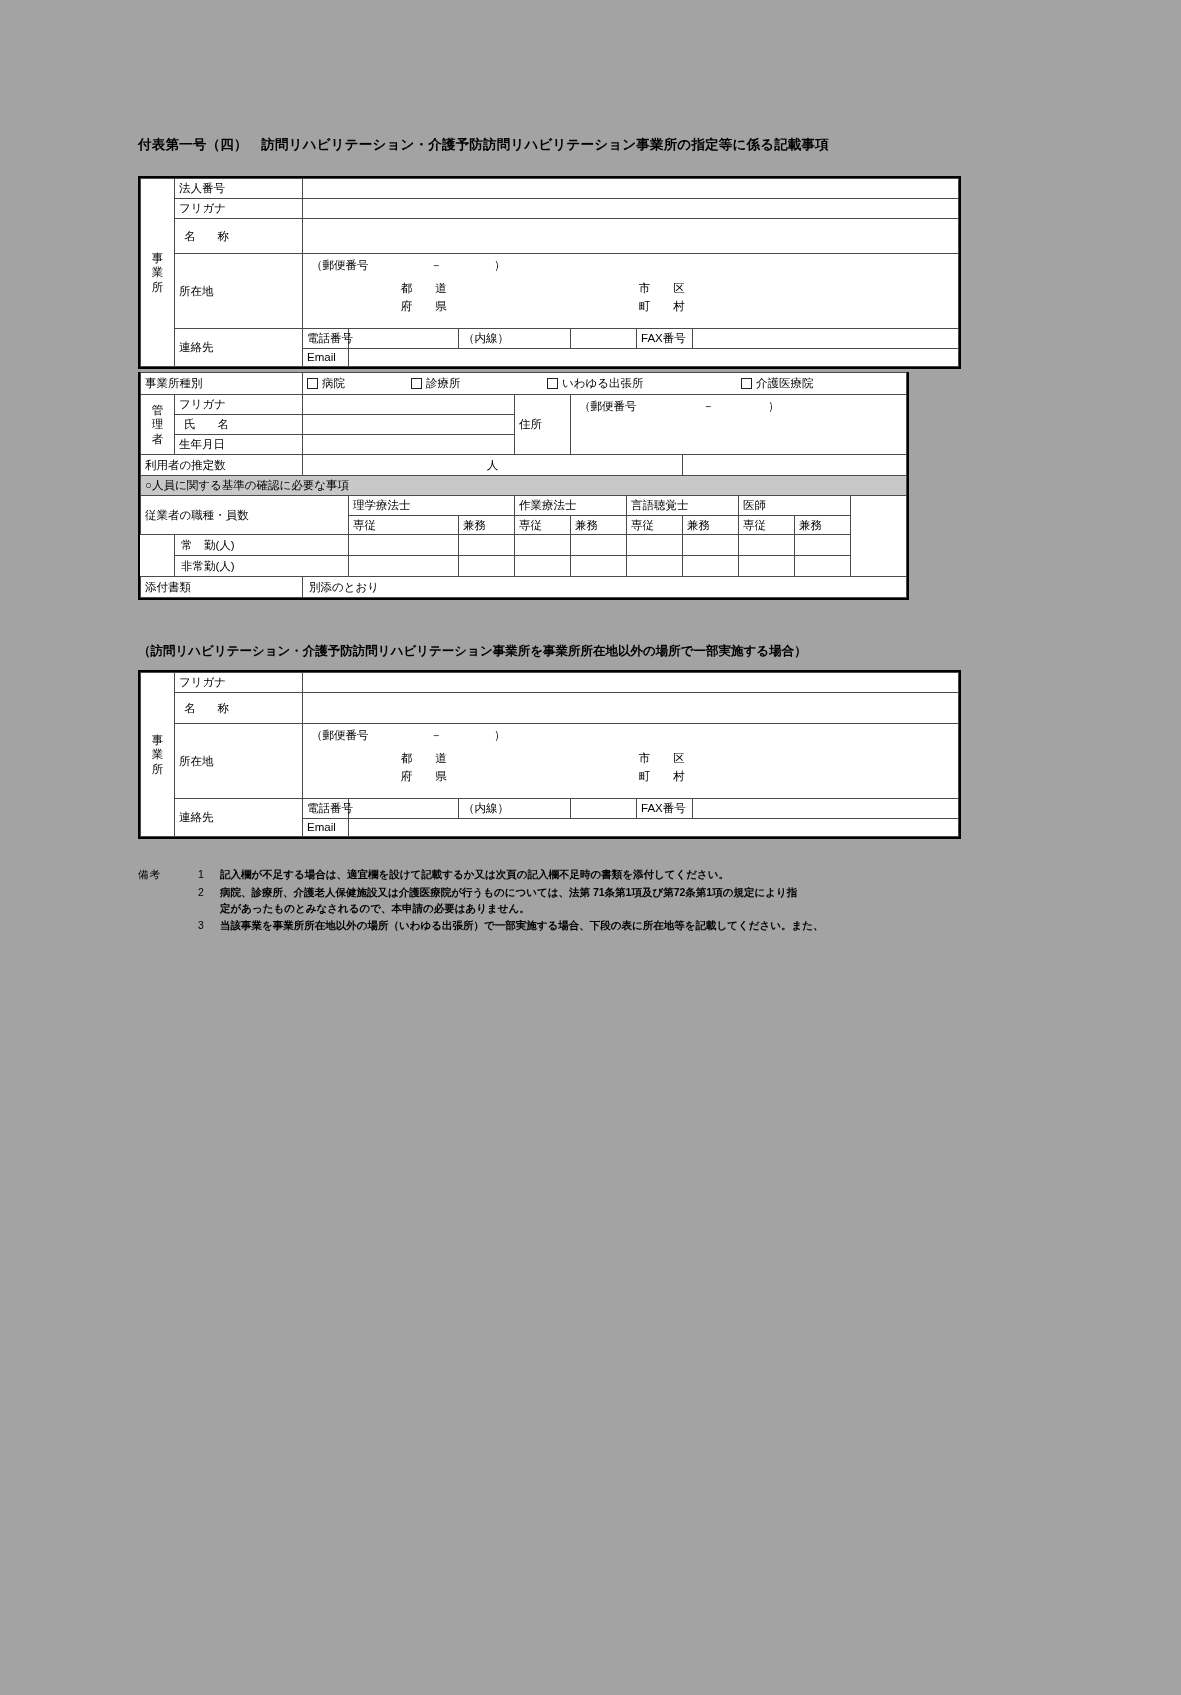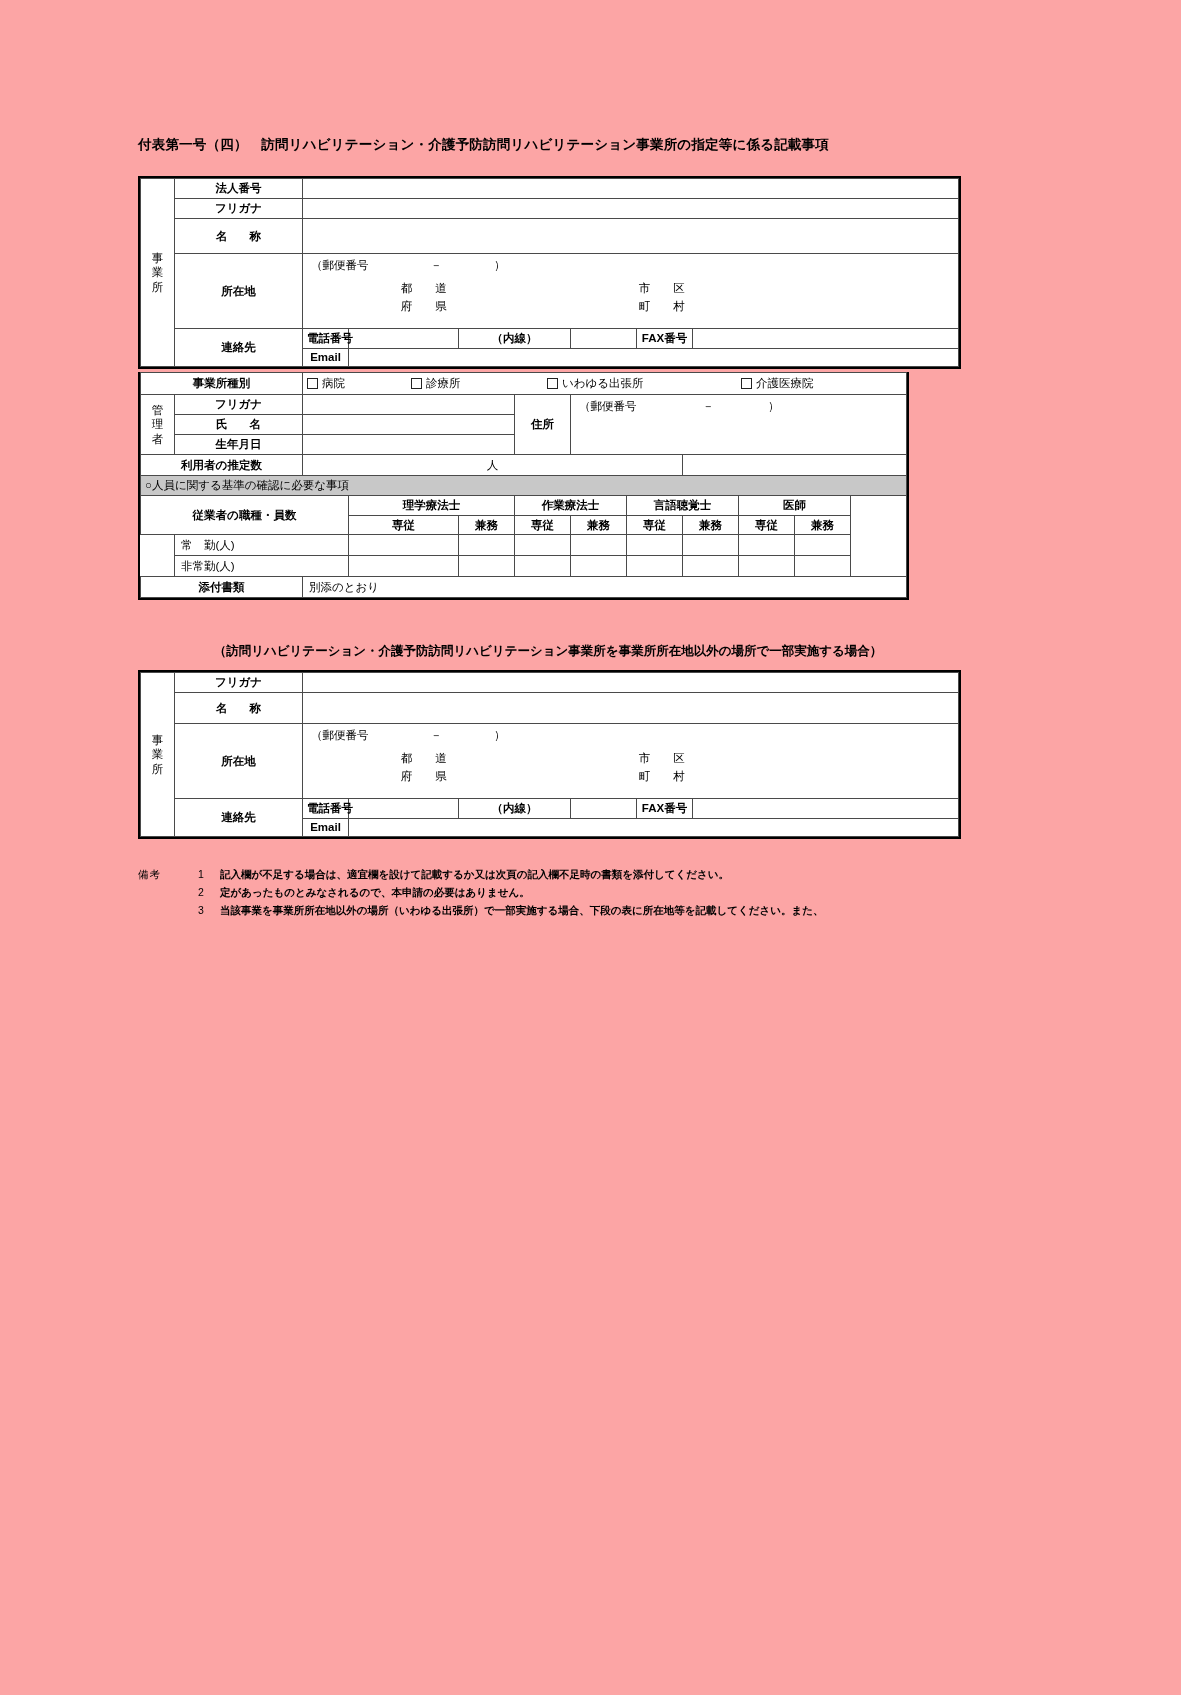--- a/index.html
+++ b/index.html
@@ -10,21 +10,21 @@
   body {
     font-family: "Liberation Sans", "DejaVu Sans", sans-serif;
     color: #000000;
     -webkit-font-smoothing: none;
   }
   .page {
     position: relative;
     width: 1181px;
     height: 1695px;
     margin: 0 auto;
-    background: #fca5a5;
+    background: #a3a3a3;
     overflow: hidden;
   }
   .sheet {
     position: absolute;
     left: 138px;
     top: 136px;
     width: 830px;
   }
 
   
@@ -51,23 +51,21 @@
     line-height: 1.25;
     background: #fff;
   }
   .outer {
     border: 2px solid #000;
     display: inline-block;
     padding: 0;
     background: #fff;
   }
   td.lbl {
-    text-align: center;
     white-space: nowrap;
-    font-weight: bold;
   }
   td.blank { }
   td.vert {
     text-align: center;
     font-size: 11.5px;
     line-height: 1.9;
     white-space: normal;
     width: 34px;
   }
   .vert-inner span { display: block; }
@@ -178,21 +176,20 @@
   .note-text p { margin: 0; }
   .indent-1 { padding-left: 10px; }
 
   .subtitle {
     font-size: 12.5px;
     font-weight: bold;
     line-height: 1.45;
     margin-top: 38px;
     margin-bottom: 10px;
     width: 820px;
-    text-align: center;
   }
 </style>
 </head>
 <body>
 
 <div class="page">
   <div class="sheet">
 
     
     <div class="doc-title">付表第一号（四）　訪問リハビリテーション・介護予防訪問リハビリテーション事業所の指定等に係る記載事項</div>
@@ -490,20 +487,21 @@
       <div class="note">
         <div class="note-num">1</div>
         <div class="note-text">
           <p>記入欄が不足する場合は、適宜欄を設けて記載するか又は次頁の記入欄不足時の書類を添付してください。</p>
         </div>
       </div>
 
       <div class="note">
         <div class="note-num">2</div>
         <div class="note-text">
+          <p>病院、診療所、介護老人保健施設又は介護医療院が行うものについては、法第 71条第1項及び第72条第1項の規定により指</p>
           <p>定があったものとみなされるので、本申請の必要はありません。</p>
         </div>
       </div>
 
       <div class="note">
         <div class="note-num">3</div>
         <div class="note-text">
           <p>当該事業を事業所所在地以外の場所（いわゆる出張所）で一部実施する場合、下段の表に所在地等を記載してください。また、</p>
         </div>
       </div>

